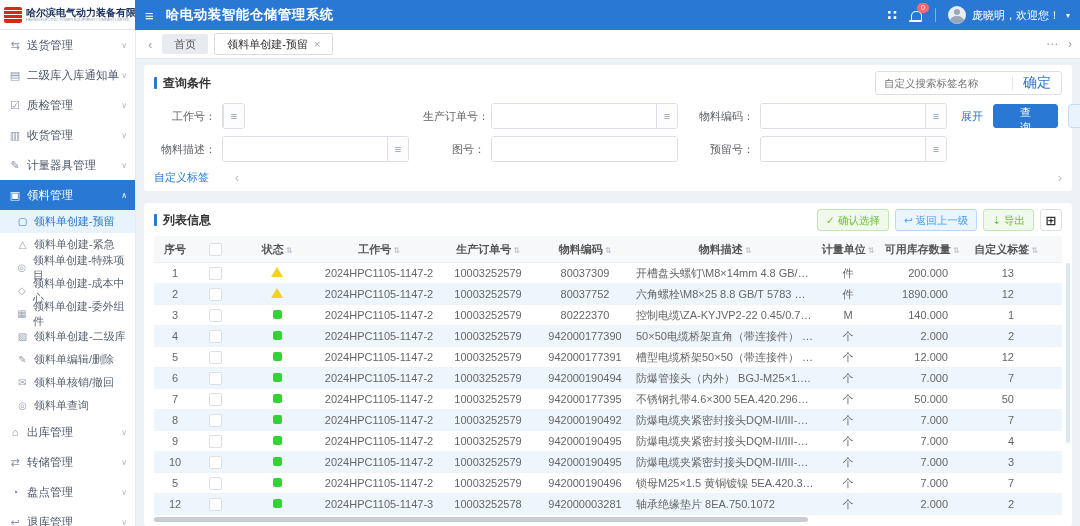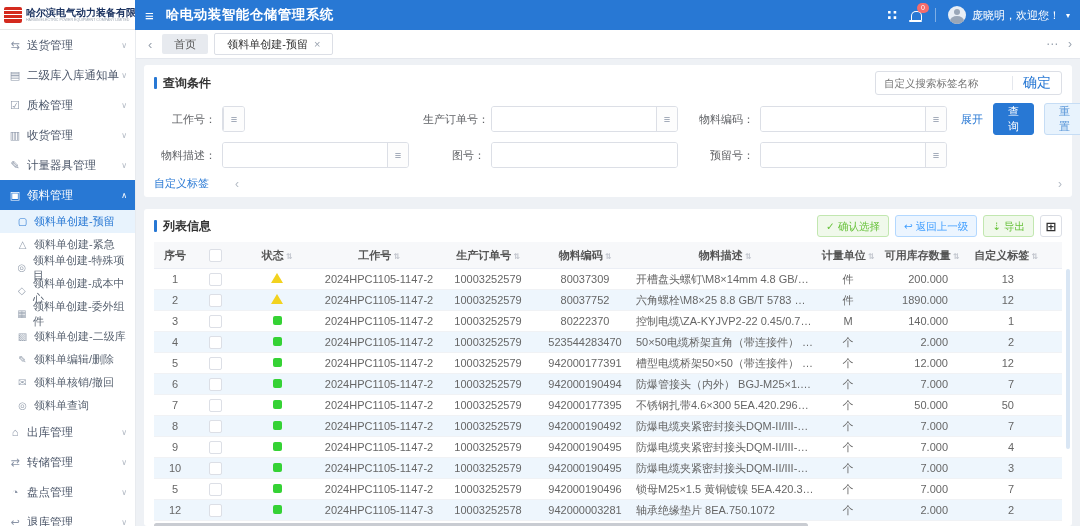--- a/index.html
+++ b/index.html
@@ -60,21 +60,21 @@
   .tagname-group .sep{width:1px;height:14px;background:#e4e7ed;}
   .btn-confirm{color:#2878d4;font-size:14px;padding:0 10px;background:#fff;border:none;cursor:pointer;font-family:inherit;}
   .qform{display:grid;grid-template-columns:auto auto auto 1fr;column-gap:14px;row-gap:7px;margin-top:8px;align-items:center;}
   .fgroup{display:flex;align-items:center;}
   .flabel{width:62px;text-align:right;color:#606266;font-size:11px;margin-right:6px;white-space:nowrap;}
   .fctl{display:flex;height:24px;border:1px solid #dcdfe6;border-radius:3px;overflow:hidden;background:#fff;}
   .fctl input{border:none;outline:none;width:150px;padding:0 7px;font-size:11px;color:#333;font-family:inherit;}
   .addon{width:20px;display:flex;align-items:center;justify-content:center;border-left:1px solid #dcdfe6;color:#8a94a6;font-size:11px;background:#fdfdfd;cursor:pointer;}
   .q-actions{display:flex;align-items:center;gap:10px;justify-self:end;}
   .link{color:#2878d4;font-size:11px;cursor:pointer;white-space:nowrap;}
-  .btn{height:32px;padding:0 14px;border-radius:3px;font-size:11px;cursor:pointer;border:1px solid transparent;font-family:inherit;}
+  .btn{height:24px;padding:0 26px;border-radius:3px;font-size:11px;cursor:pointer;border:1px solid transparent;font-family:inherit;}
   .btn-primary{background:#2878d4;color:#fff;border-color:#2878d4;}
   .btn-plain{background:#e8f3fd;color:#5a96d8;border-color:#c6ddf5;}
   .tagrow{display:flex;align-items:center;margin-top:8px;gap:26px;}
   .tag-chev{color:#b3bac4;font-size:12px;cursor:pointer;}
   .tagrow .right{margin-left:auto;}
   
   .list-card{margin-top:12px;flex:1;display:flex;flex-direction:column;min-height:0;position:relative;}
   .list-head{display:flex;align-items:center;}
   .list-actions{margin-left:auto;display:flex;align-items:center;gap:6px;}
   .btn-sm{height:20px;line-height:18px;padding:0 8px;font-size:10.5px;border-radius:3px;cursor:pointer;border:1px solid;display:flex;align-items:center;gap:3px;}
@@ -400,21 +400,21 @@
                   <td class="r" style="padding-right:18px">140.000</td>
                   <td class="r" style="padding-right:32px">1</td>
                   <td></td>
                 </tr>
                 <tr class="striped">
                   <td>4</td>
                   <td><span class="cbx"></span></td>
                   <td><span class="st-ok"></span></td>
                   <td>2024HPC1105-1147-2</td>
                   <td>10003252579</td>
-                  <td>523544283470</td>
+                  <td>942000177390</td>
                   <td class="l">50×50电缆桥架直角（带连接件） 5EA.4</td>
                   <td>个</td>
                   <td class="r" style="padding-right:18px">2.000</td>
                   <td class="r" style="padding-right:32px">2</td>
                   <td></td>
                 </tr>
                 <tr class="">
                   <td>5</td>
                   <td><span class="cbx"></span></td>
                   <td><span class="st-ok"></span></td>

